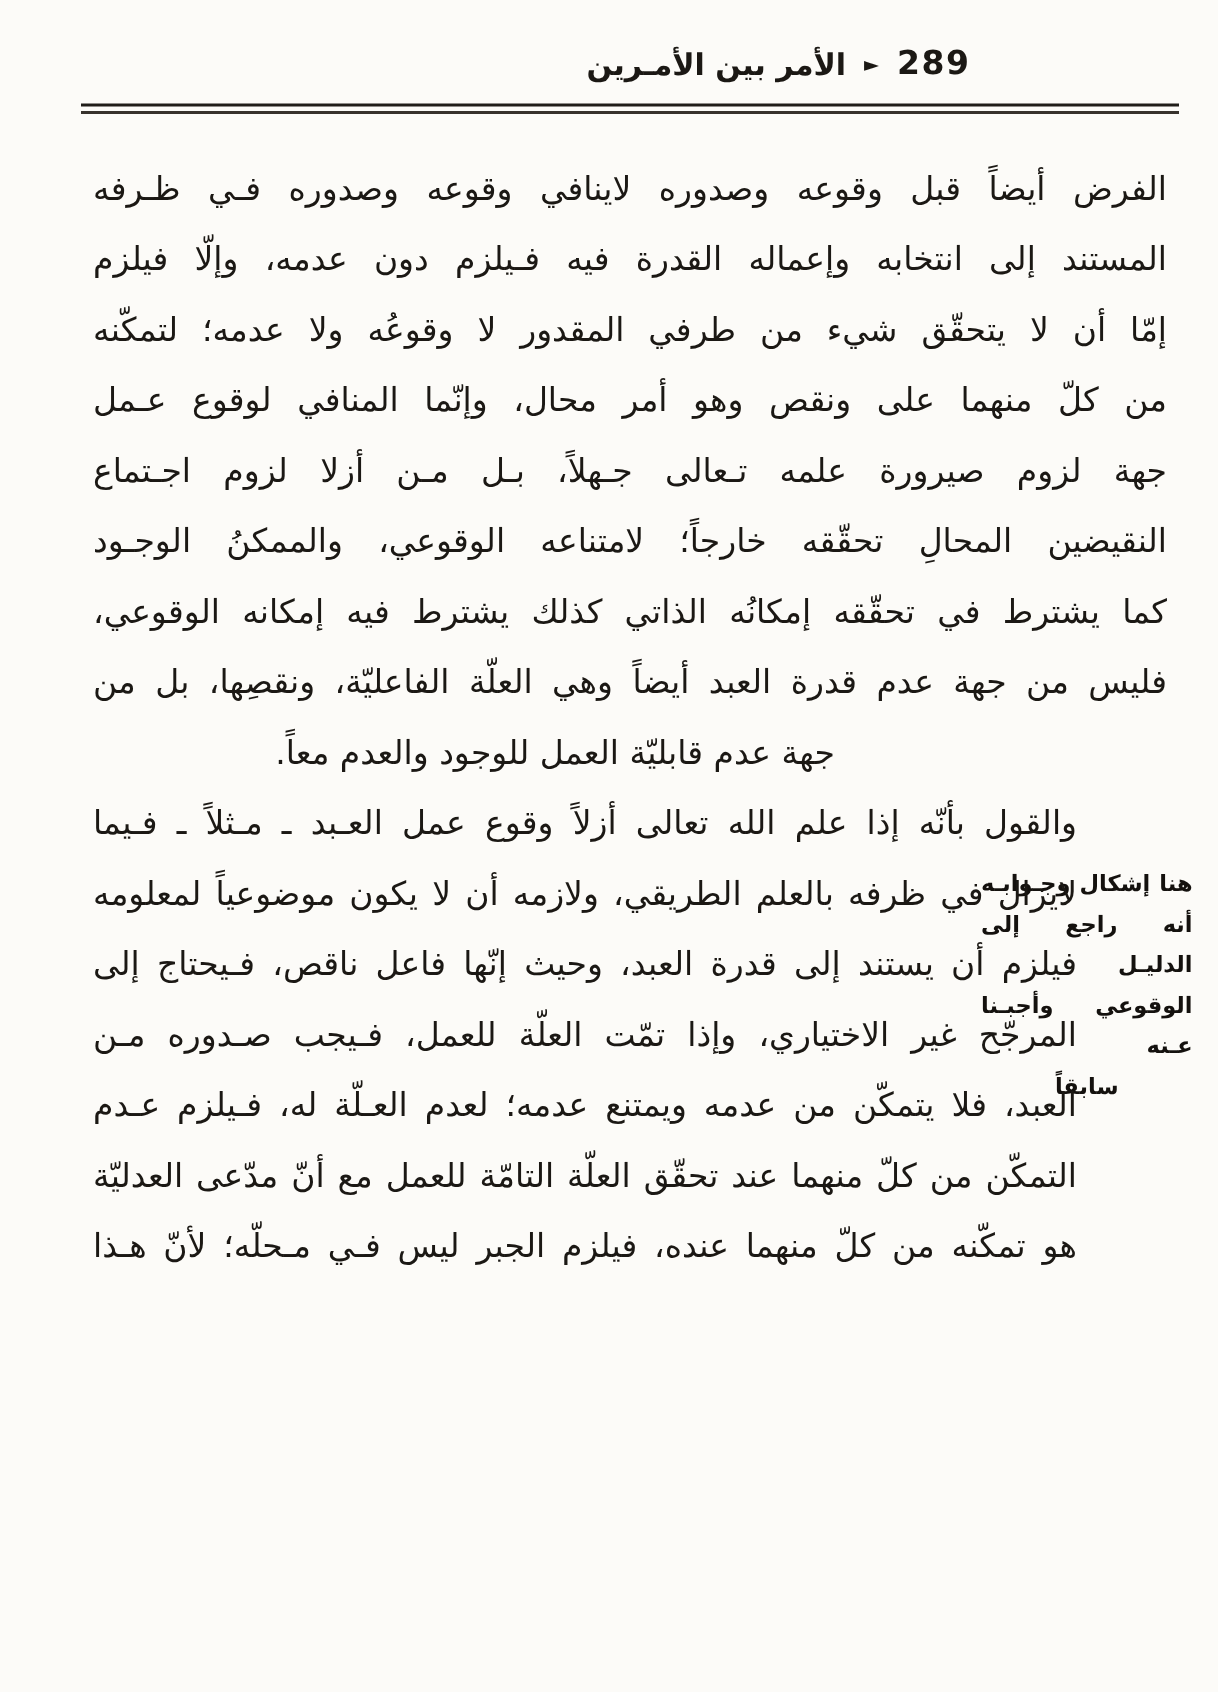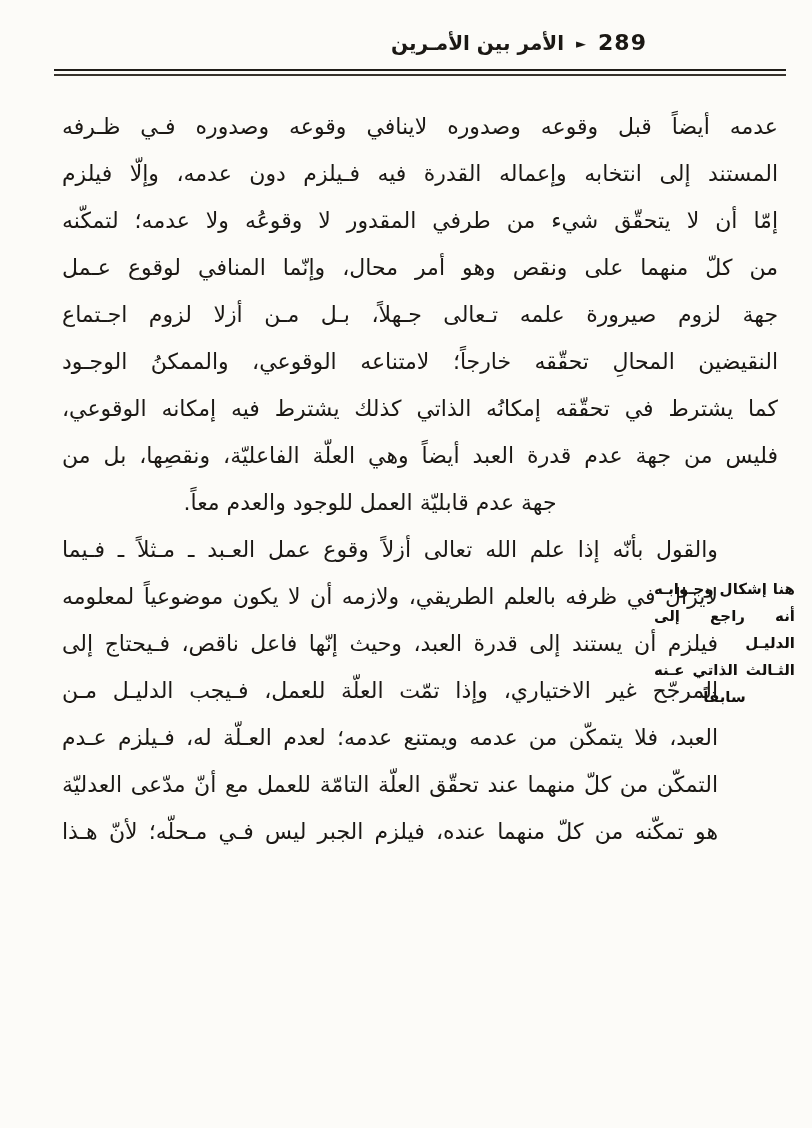--- a/index.html
+++ b/index.html
@@ -93,43 +93,43 @@
     <span class="num">289</span>
     <span class="tri">►</span>
     <span class="title">الأمر بين الأمـرين</span>
   </header>
 
   <div class="rule"></div>
 
   <aside class="note">
     <div class="nl">هنا إشكال وجـوابـه</div>
     <div class="nl">أنه راجع إلى الدليـل</div>
-    <div class="nl">الثـالث الذاتي عـنه</div>
+    <div class="nl">الوقوعي وأجبـنا عـنه</div>
     <div class="nl nl-last">سابقاً</div>
   </aside>
 
   <main class="bodyblock">
 
     <section>
-      <div class="ln">عدمه أيضاً قبل وقوعه وصدوره لاينافي وقوعه وصدوره فـي ظـرفه</div>
+      <div class="ln">الفرض أيضاً قبل وقوعه وصدوره لاينافي وقوعه وصدوره فـي ظـرفه</div>
       <div class="ln">المستند إلى انتخابه وإعماله القدرة فيه فـيلزم دون عدمه، وإلّا فيلزم</div>
       <div class="ln">إمّا أن لا يتحقّق شيء من طرفي المقدور لا وقوعُه ولا عدمه؛ لتمكّنه</div>
       <div class="ln">من كلّ منهما على ونقص وهو أمر محال، وإنّما المنافي لوقوع عـمل</div>
       <div class="ln">جهة لزوم صيرورة علمه تـعالى جـهلاً، بـل مـن أزلا لزوم اجـتماع</div>
       <div class="ln">النقيضين المحالِ تحقّقه خارجاً؛ لامتناعه الوقوعي، والممكنُ الوجـود</div>
       <div class="ln">كما يشترط في تحقّقه إمكانُه الذاتي كذلك يشترط فيه إمكانه الوقوعي،</div>
       <div class="ln">فليس من جهة عدم قدرة العبد أيضاً وهي العلّة الفاعليّة، ونقصِها، بل من</div>
       <div class="ln ln-center">جهة عدم قابليّة العمل للوجود والعدم معاً.</div>
     </section>
 
     <section>
       <div class="ln ln-p2 ln-indent">والقول بأنّه إذا علم الله تعالى أزلاً وقوع عمل العـبد ـ مـثلاً ـ فـيما</div>
       <div class="ln ln-p2 ln-indent">لايزال في ظرفه بالعلم الطريقي، ولازمه أن لا يكون موضوعياً لمعلومه</div>
       <div class="ln ln-p2">فيلزم أن يستند إلى قدرة العبد، وحيث إنّها فاعل ناقص، فـيحتاج إلى</div>
-      <div class="ln ln-p2">المرجّح غير الاختياري، وإذا تمّت العلّة للعمل، فـيجب الدليـل مـن</div>
+      <div class="ln ln-p2">المرجّح غير الاختياري، وإذا تمّت العلّة للعمل، فـيجب صـدوره مـن</div>
       <div class="ln ln-p2">العبد، فلا يتمكّن من عدمه ويمتنع عدمه؛ لعدم العـلّة له، فـيلزم عـدم</div>
       <div class="ln ln-p2">التمكّن من كلّ منهما عند تحقّق العلّة التامّة للعمل مع أنّ مدّعى العدليّة</div>
       <div class="ln ln-p2">هو تمكّنه من كلّ منهما عنده، فيلزم الجبر ليس فـي مـحلّه؛ لأنّ هـذا</div>
 
     </section>
 
   </main>
 
 </div>
 

